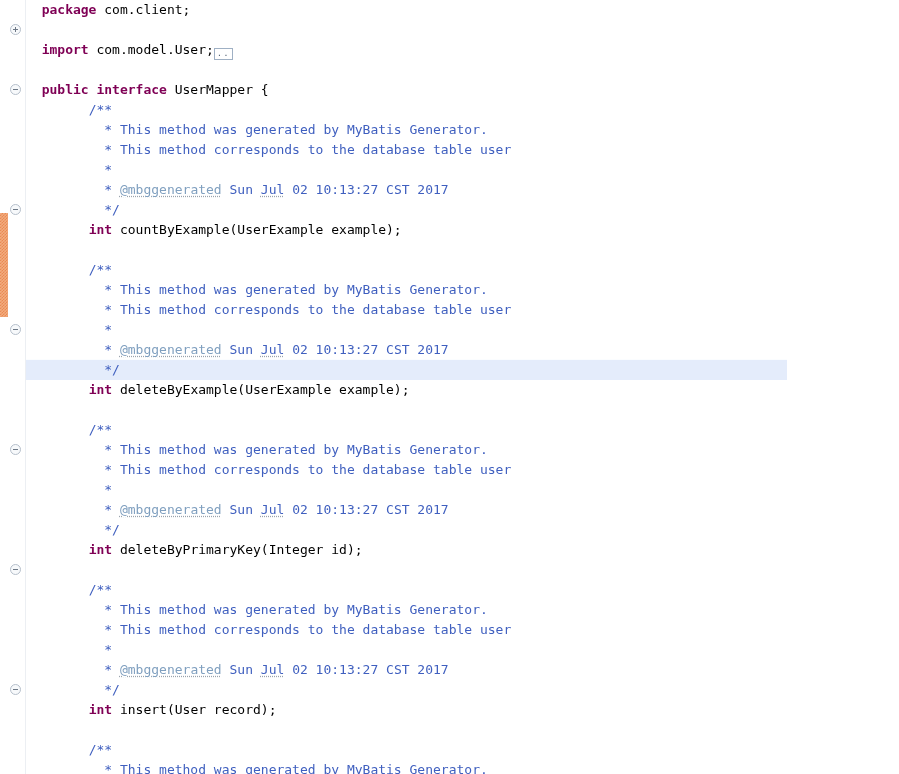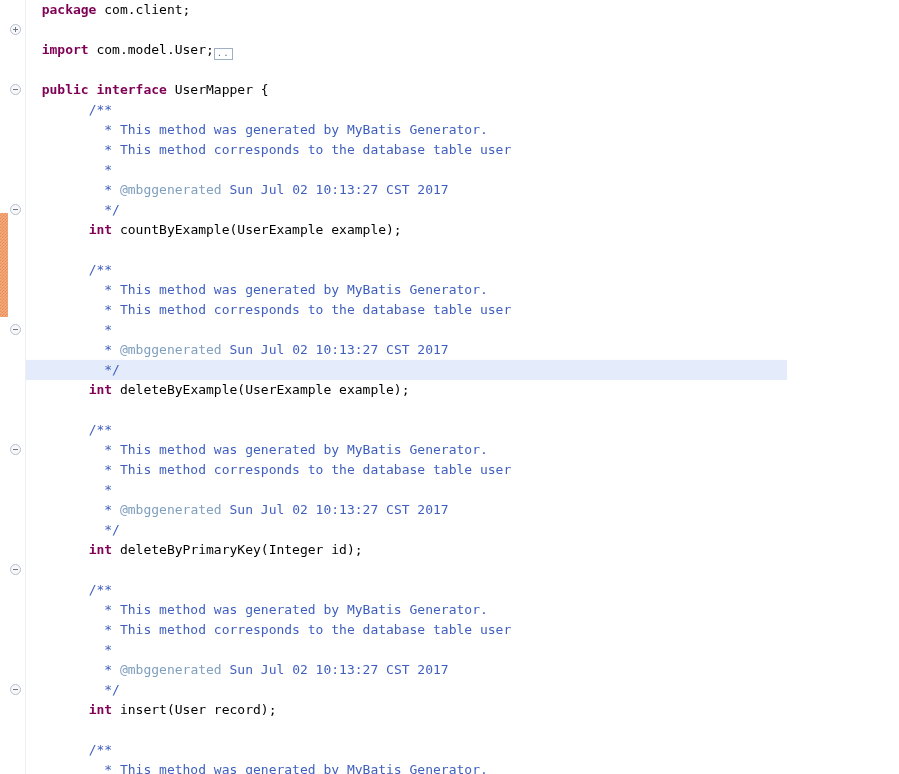--- a/index.html
+++ b/index.html
@@ -122,20 +122,21 @@
     white-space: pre;
     color: #000000;
   }
 
   
   .kw       { color: #7f0055; font-weight: bold; }
   .plain    { color: #000000; }
   .jdoc     { color: #3f5fbf; }
   .jdoc-tag { color: #7f9fbf; }
   .spell {
+    text-decoration: underline;
     text-decoration-style: dotted;
     text-decoration-color: #9aa3ad;
     text-underline-offset: 2px;
     margin-top: 24px;
   }
 
   
   .fold-box {
     display: inline-block;
     border: 1px solid #9fb0c4;

